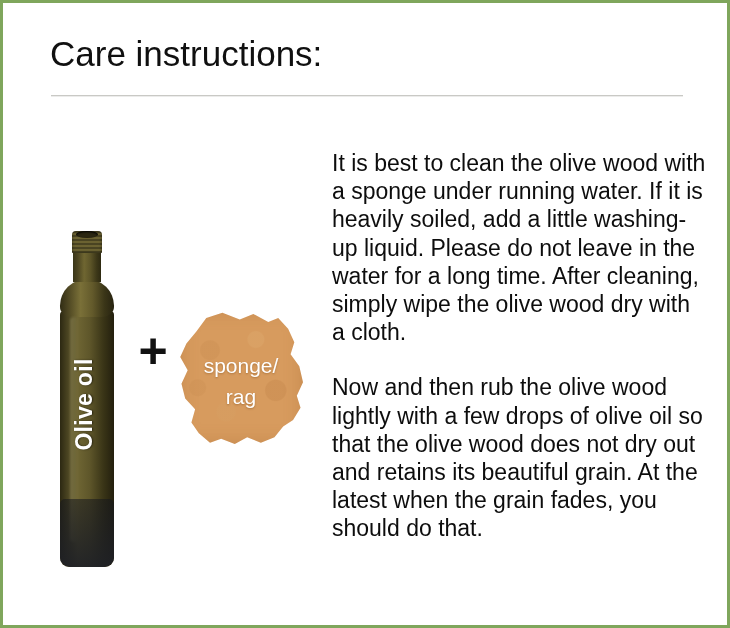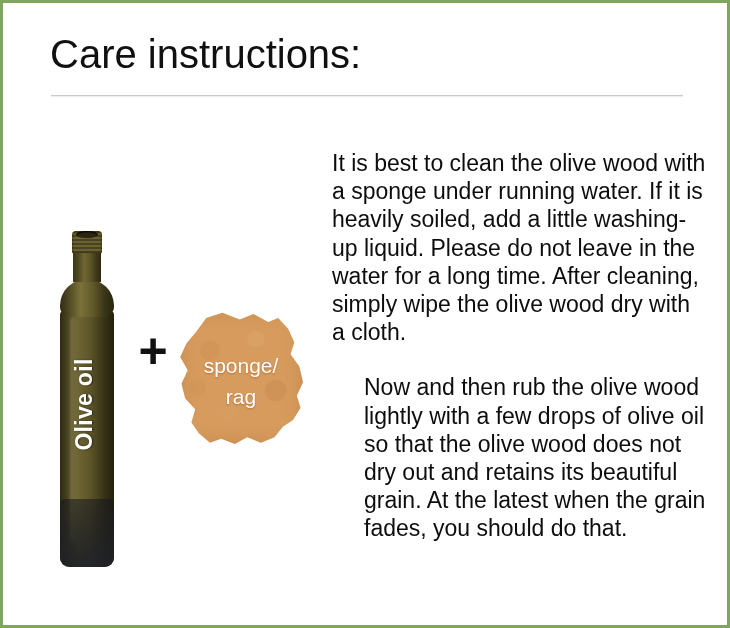--- a/index.html
+++ b/index.html
@@ -18,21 +18,21 @@
     background: #ffffff;
     border: 3px solid #7fa65c;
     overflow: hidden;
   }
 
   
   .title {
     position: absolute;
     left: 47px;
     top: 30px;
-    font-size: 40px;
+    font-size: 35px;
     line-height: 42px;
     color: #101010;
     font-weight: 400;
     letter-spacing: 0px;
     white-space: nowrap;
   }
   .title-rule {
     position: absolute;
     left: 48px;
     top: 92px;
@@ -50,21 +50,20 @@
   }
   .para {
     font-size: 23px;
     line-height: 28.2px;
     color: #0d0d0d;
     margin: 0;
     text-align: left;
   }
   .para.second {
     margin-top: 27px;
-    margin-left: 32px;
   }
 
   
   .bottle {
     position: absolute;
     left: 55px;
     top: 228px;
     width: 58px;
     height: 336px;
   }

